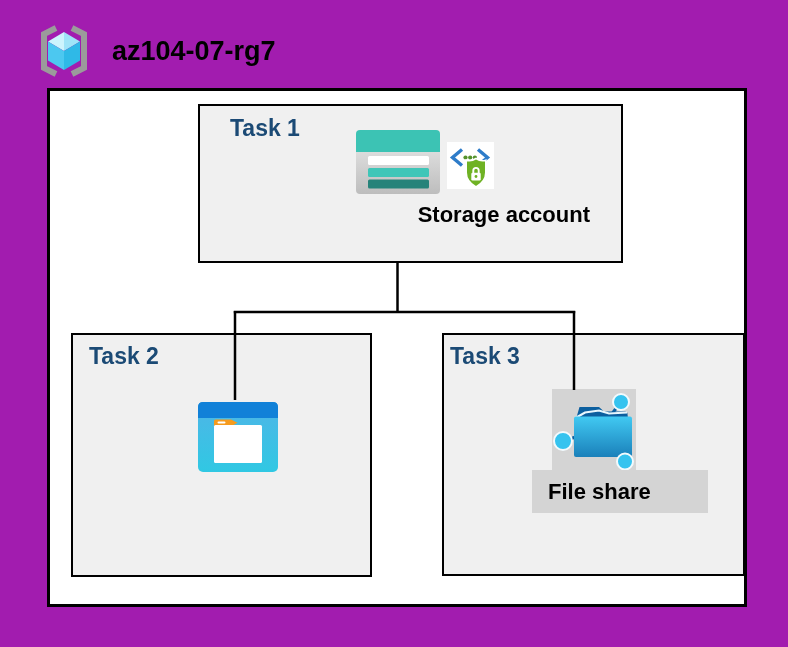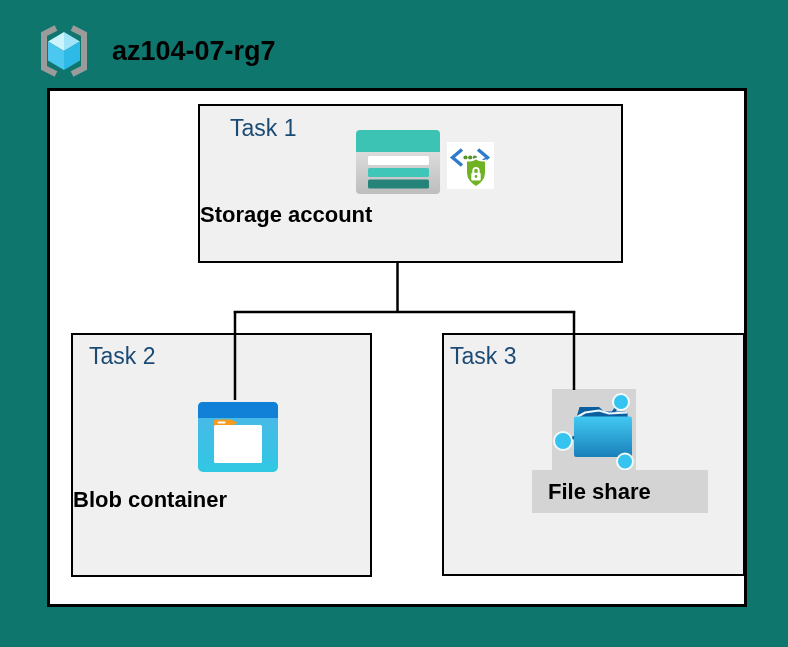--- a/index.html
+++ b/index.html
@@ -1,47 +1,47 @@
 <!DOCTYPE html>
 <html><head>
 <meta charset="utf-8">
 <style>
   html,body{margin:0;padding:0;background:#ffffff;}
   body{font-family:"Liberation Sans",sans-serif;}
-  #canvas{position:relative;width:788px;height:647px;background:#0f766e;overflow:hidden;}
+  #canvas{position:relative;width:788px;height:647px;background:#a21caf;overflow:hidden;}
 
   .rg-title{
     position:absolute;left:112px;top:36px;
     font-size:27px;font-weight:bold;color:#000;letter-spacing:0px;
   }
 
   .outer-box{
     position:absolute;left:47px;top:88px;width:700px;height:519px;
     border:3px solid #000;background:#ffffff;box-sizing:border-box;
   }
 
   .task-box{
     position:absolute;background:#f0f0f0;border:2px solid #000;
     box-sizing:border-box;
   }
   #task1-box{left:198px;top:104px;width:425px;height:159px;}
   #task2-box{left:71px;top:333px;width:301px;height:244px;padding-left:40px;}
   #task3-box{left:422px;top:333px;width:303px;height:243px;margin-left:20px;}
 
   .task-label{
-    position:absolute;font-size:23px;font-weight:normal;color:#1b4a75;
+    position:absolute;font-size:23px;font-weight:bold;color:#1b4a75;
     white-space:nowrap;
   }
   #task1-box .task-label{left:30px;top:9px;}
   #task2-box .task-label{left:16px;top:8px;}
   #task3-box .task-label{left:6px;top:8px;}
 
   .item-label{
     position:absolute;font-size:22px;font-weight:bold;color:#000;
-    white-space:nowrap;text-align:left;
+    white-space:nowrap;text-align:right;
   }
   #storage-label{left:0px;top:96px;width:390px;}
   #blob-label{left:0px;top:152px;width:330px;}
 
   #storage-icon{position:absolute;left:156px;top:24px;}
   #sas-icon{position:absolute;left:247px;top:36px;}
   #blob-icon{position:absolute;left:125px;top:67px;}
 
   #fileshare-icon-bg{
     position:absolute;left:108px;top:54px;width:84px;height:81px;
@@ -130,21 +130,20 @@
             <stop offset="1" stop-color="#30c8e3"></stop>
         </linearGradient>
       </defs>
       <rect x="0" y="0" width="80" height="70" rx="5" fill="url(#bgrad)"></rect>
       <path d="M0 16 V5 Q0 0 5 0 H75 Q80 0 80 5 V16 Z" fill="#1181d8"></path>
       <path d="M16 24 V19 Q16 17.5 17.5 17.5 H33 L39.5 20.8 L33.5 24 Z" fill="#f69b1d"></path>
       <rect x="19.5" y="19.6" width="8" height="2" rx="1" fill="#ffffff"></rect>
       <rect x="16" y="23" width="48" height="38" rx="1.5" fill="#ffffff"></rect>
     </svg>
 
-    <div class="item-label" id="blob-label">Blob container</div>
   </div>
 
   <div class="task-box" id="task3-box">
     <div class="task-label">Task 3</div>
 
     <div id="fileshare-icon-bg">
       <svg width="84" height="81" viewBox="0 0 84 81">
         <defs>
           <linearGradient id="fgrad" x1="0" y1="0" x2="0" y2="1">
             <stop offset="0" stop-color="#41c9f2"></stop>

